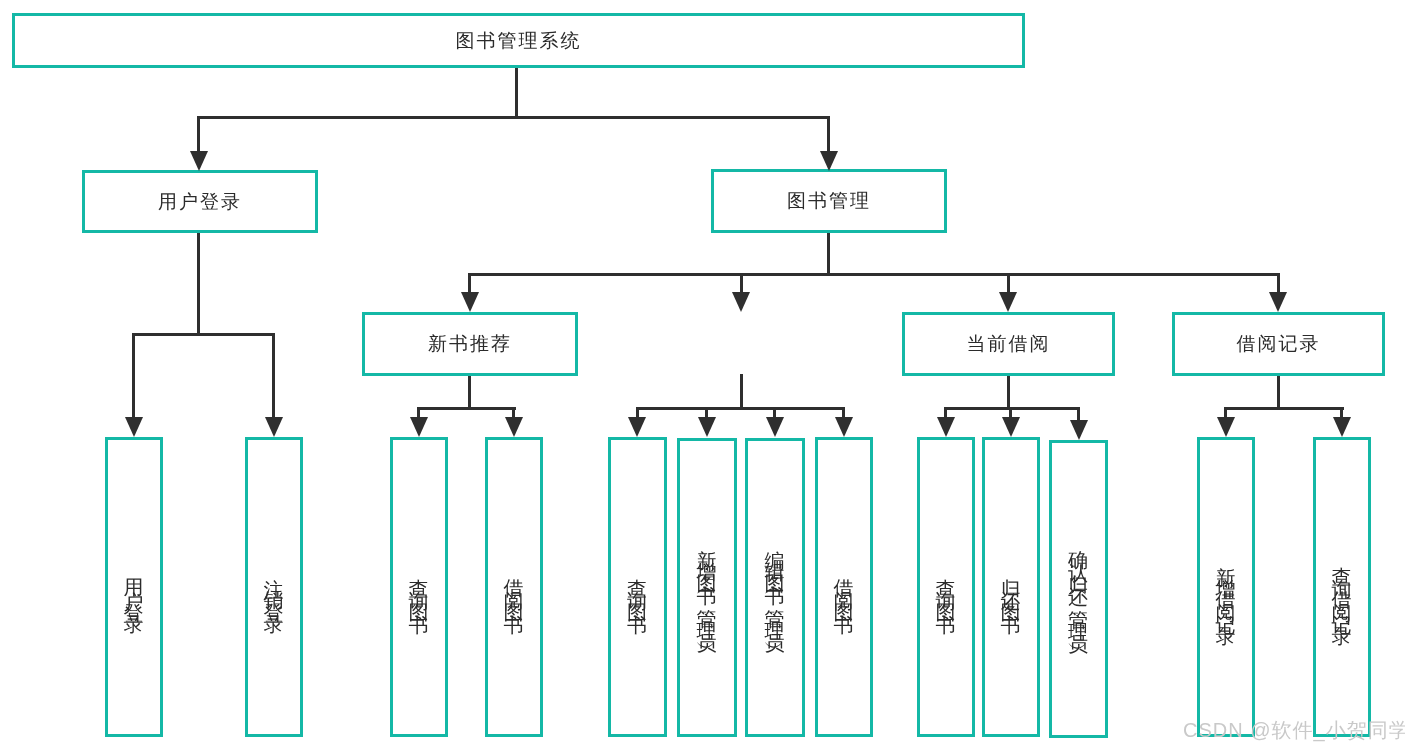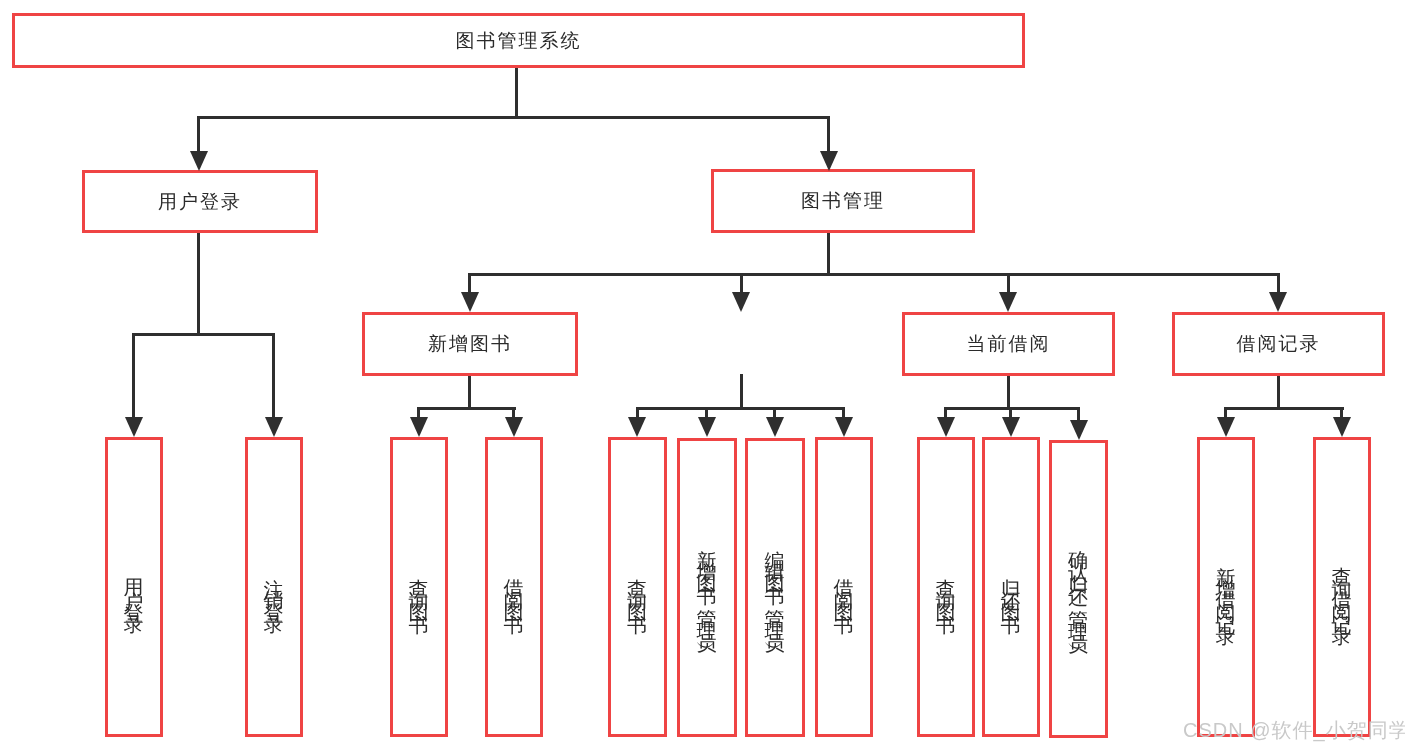--- a/index.html
+++ b/index.html
@@ -8,21 +8,21 @@
     width: 1405px;
     height: 747px;
     background: #ffffff;
     font-family: "Liberation Sans", "DejaVu Sans", sans-serif;
     overflow: hidden;
   }
   .box {
     position: absolute;
     box-sizing: border-box;
     background: #ffffff;
-    border: 3px solid #ef4444;
+    border: 3px solid #14b8a6;
     display: flex;
     align-items: center;
     justify-content: center;
   }
   .box .lbl {
     color: #2b2b2b;
     font-size: 19px;
     letter-spacing: 2px;
     white-space: nowrap;
   }
@@ -98,26 +98,26 @@
   <div class="line" style="left:1224px;top:407px;width:3px;height:16px"></div>
   <div class="line" style="left:1340px;top:407px;width:3px;height:16px"></div>
 
   <div class="box" style="left:12px;top:13px;width:1013px;height:55px">
     <span class="lbl">图书管理系统</span>
   </div>
 
   <div class="box" style="left:82px;top:170px;width:236px;height:63px">
     <span class="lbl">用户登录</span>
   </div>
-  <div class="box" style="left:711px;top:169px;width:264px;height:64px">
+  <div class="box" style="left:711px;top:169px;width:236px;height:64px">
     <span class="lbl">图书管理</span>
   </div>
 
   <div class="box" style="left:362px;top:312px;width:216px;height:64px">
-    <span class="lbl">新增图书</span>
+    <span class="lbl">新书推荐</span>
   </div>
   <div class="box" style="left:1172px;top:312px;width:213px;height:64px">
     <span class="lbl">借阅记录</span>
   </div>
   <div class="box" style="left:902px;top:312px;width:213px;height:64px">
     <span class="lbl">当前借阅</span>
   </div>
 
   <div class="box vbox" style="left:105px;top:437px;width:58px;height:300px">
     <span class="lbl">用户登录</span>

